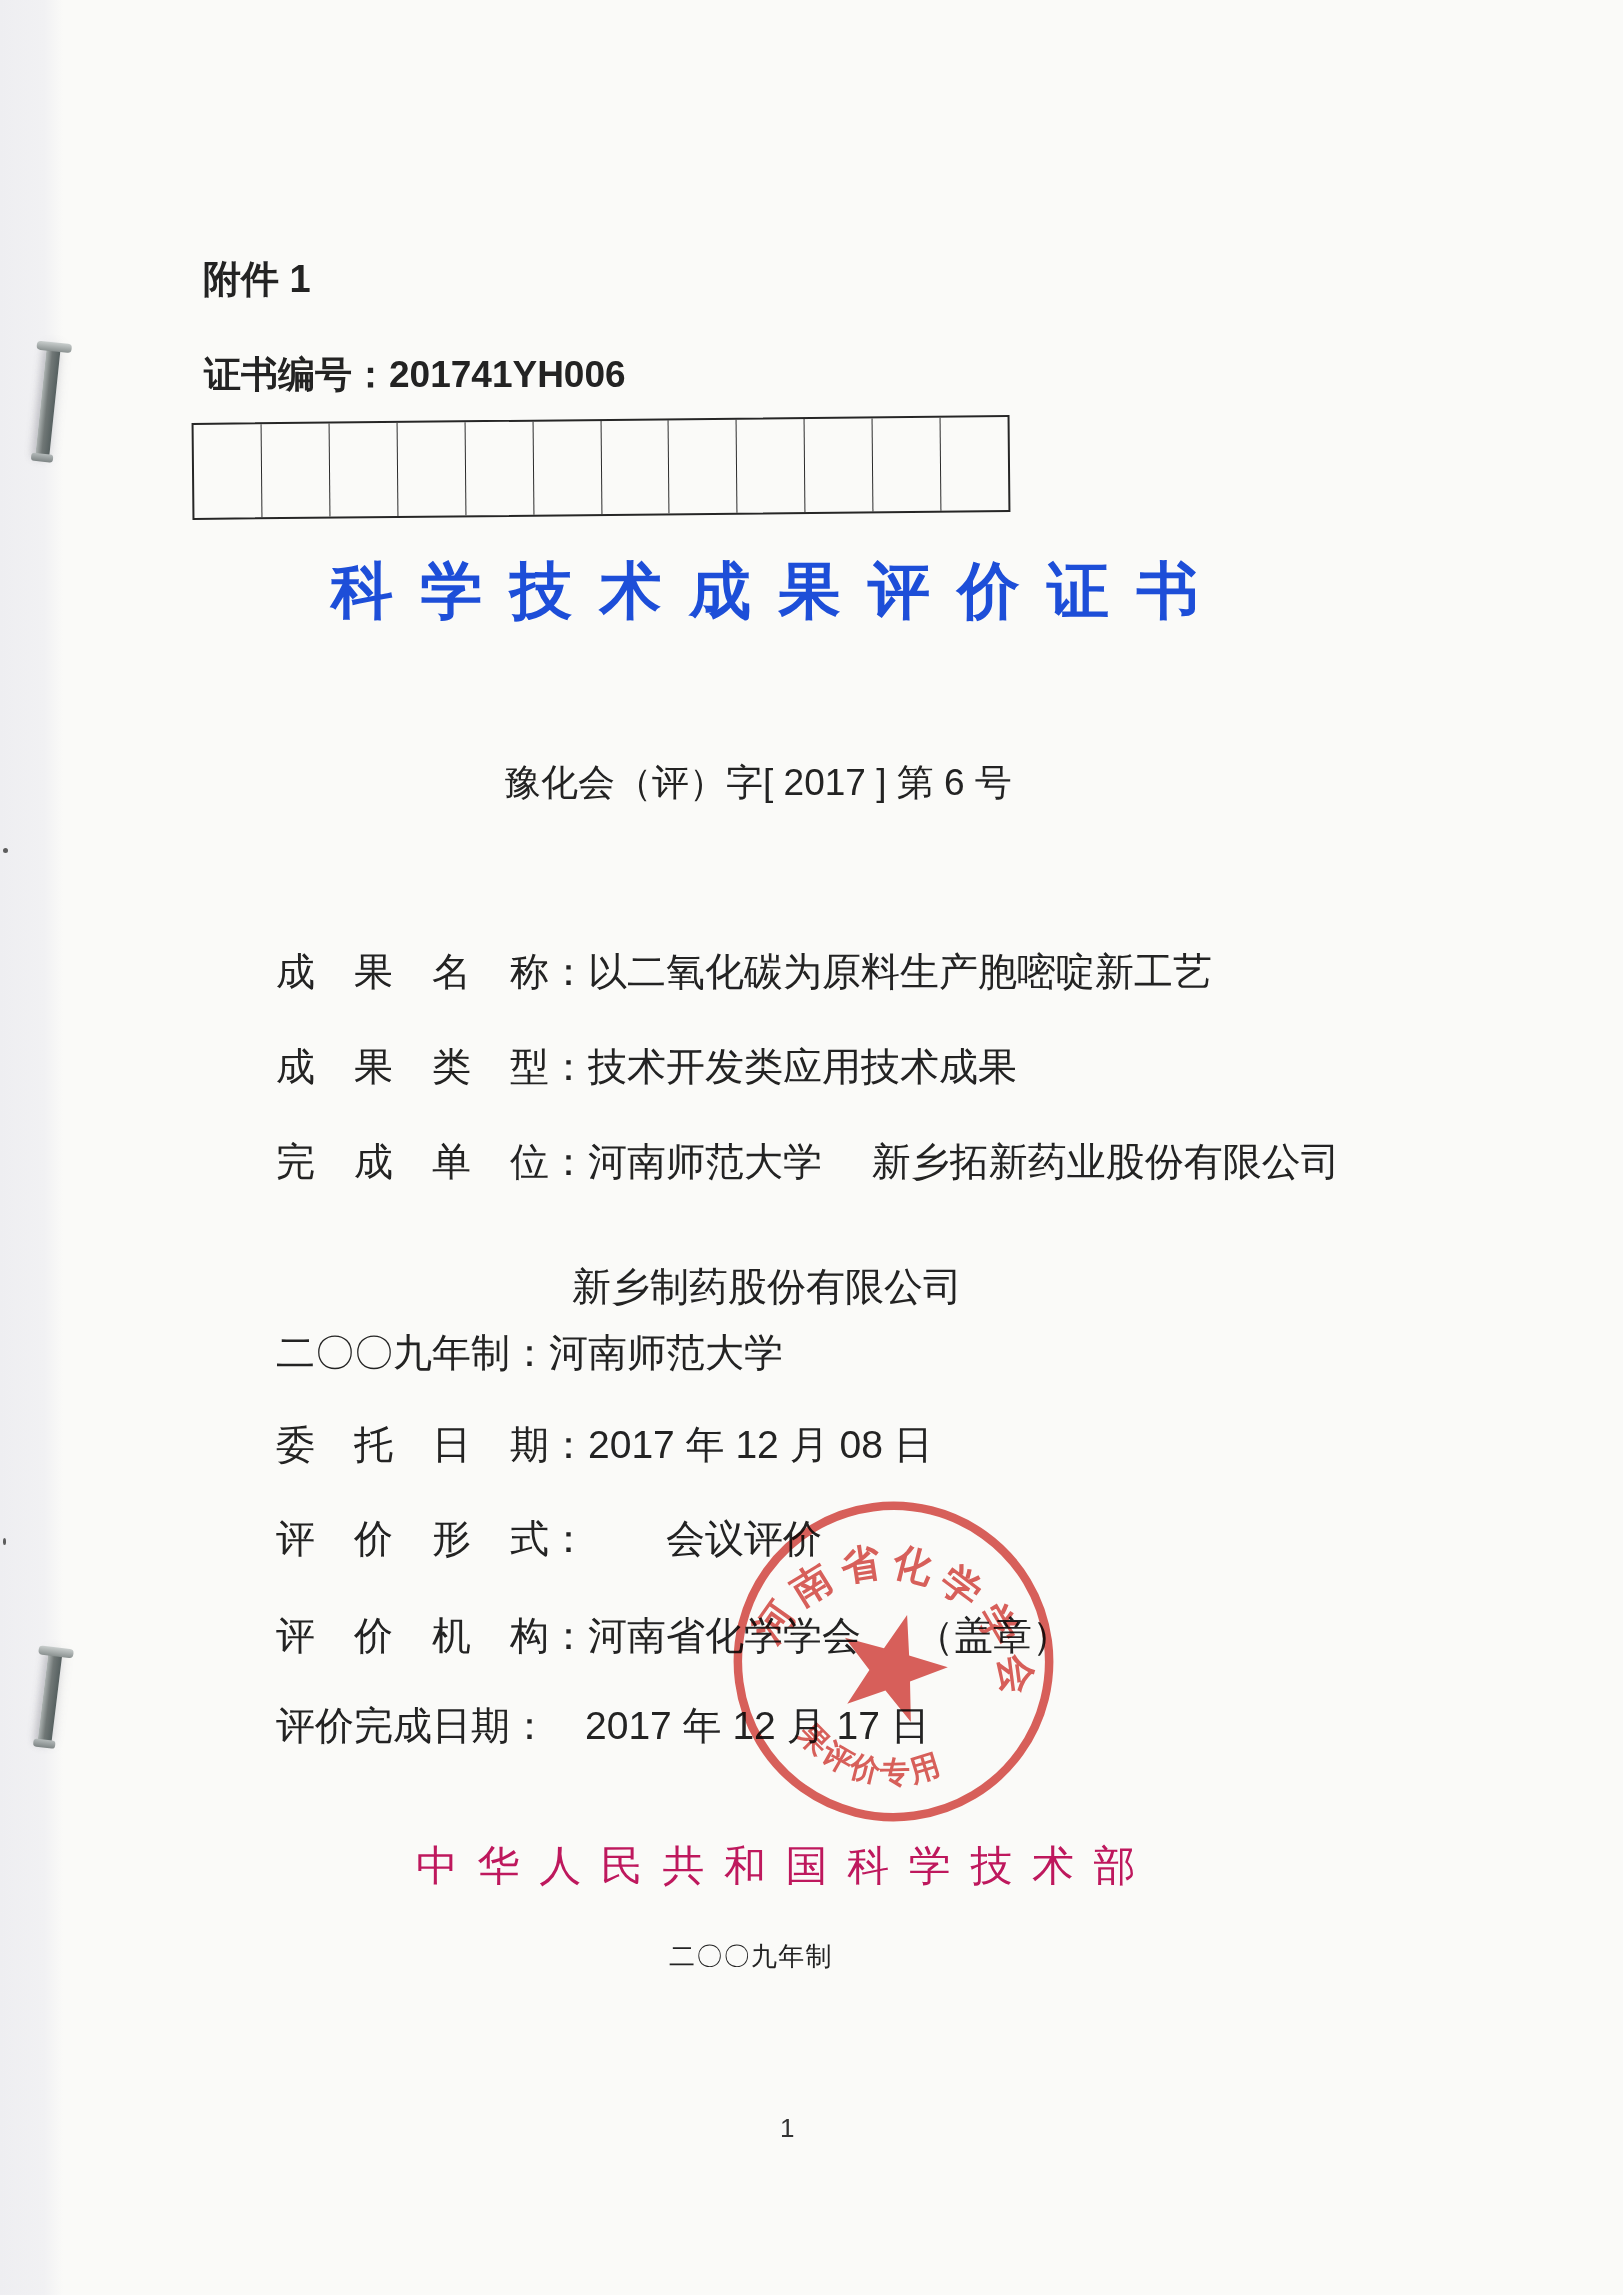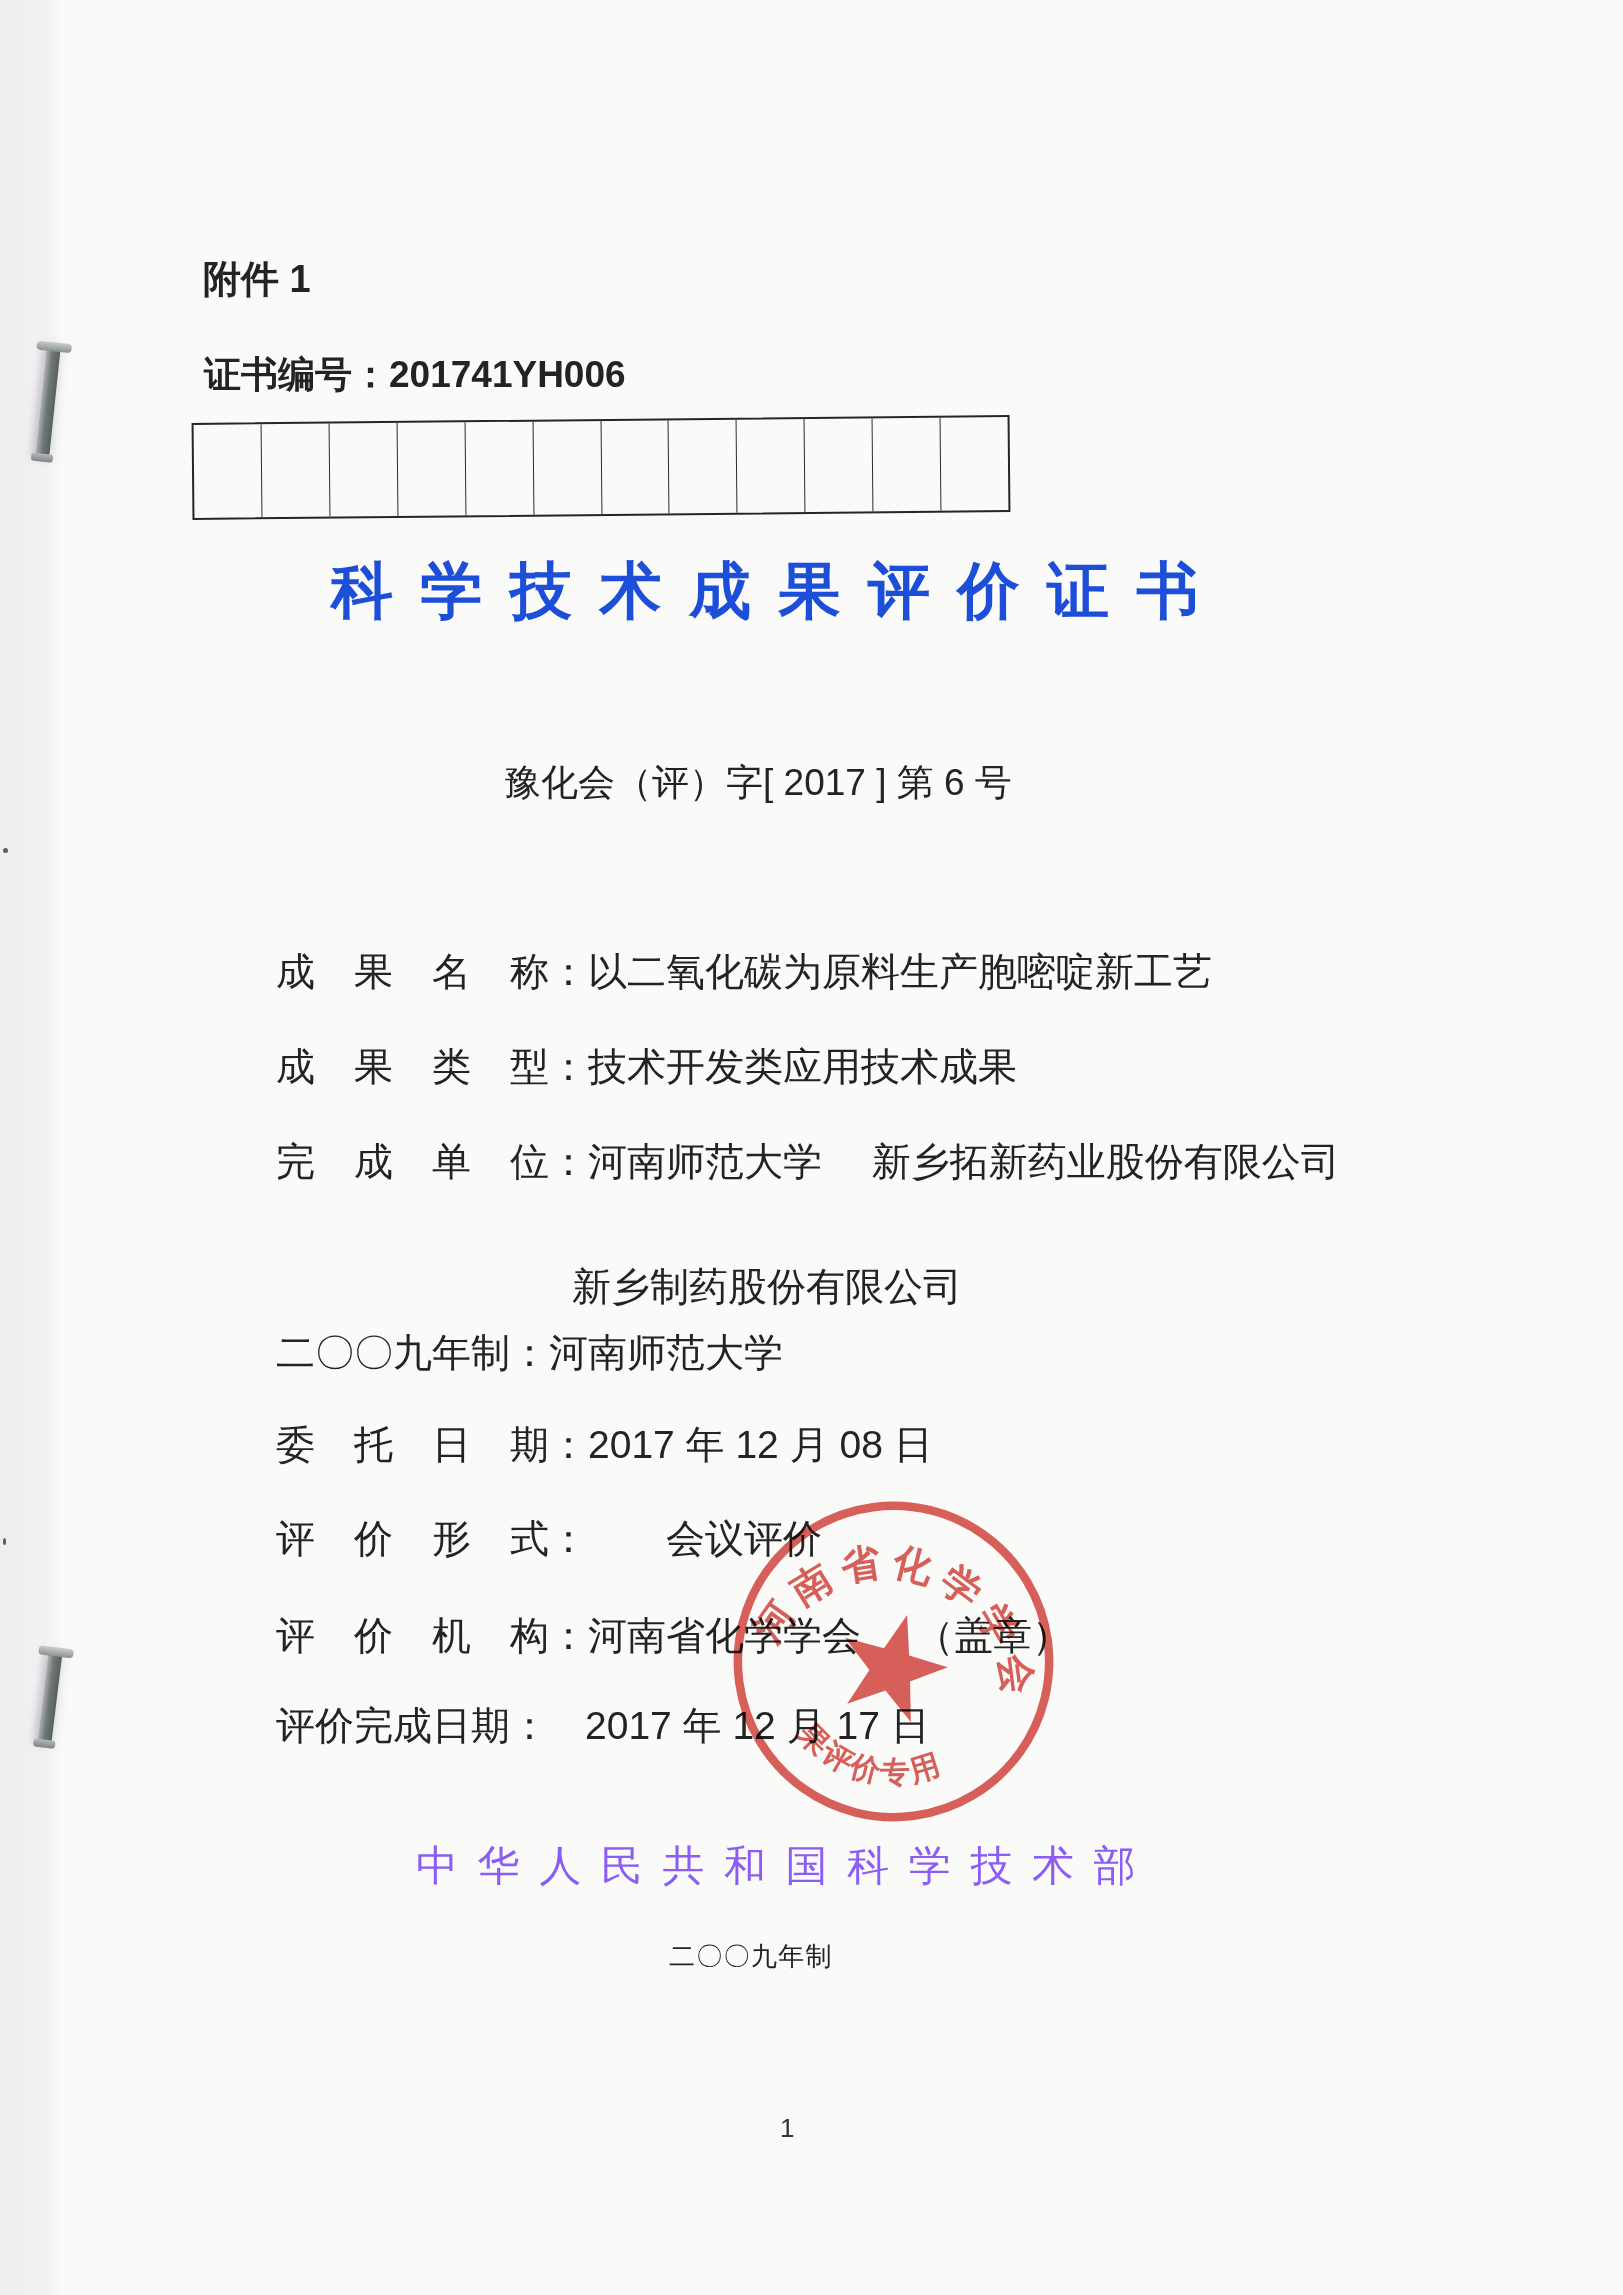--- a/index.html
+++ b/index.html
@@ -51,21 +51,21 @@
   .f4{left:572px;top:1231px;margin-top:29px;}
   .f5{left:276px;top:1326px;}
   .f6{left:276px;top:1418px;}
   .f7{left:276px;top:1512px;}
   .f7 .val{margin-left:78px;}
   .f8{left:276px;top:1609px;text-align:right;}
   .f8 .suffix{margin-left:54px;}
   .f9{left:276px;top:1699px;}
   .f9 .val{margin-left:36px;}
   .ministry{
-    left:416px;top:1838px;font-size:42px;font-weight:500;letter-spacing:19.6px;color:#8b5cf6;
+    left:416px;top:1838px;font-size:42px;font-weight:500;letter-spacing:19.6px;color:#be185d;
   }
   .edition{
     left:669px;top:1939px;font-size:26px;letter-spacing:1.3px;
     font-family:"Liberation Serif", serif;font-weight:400;
   }
   .pagenum{left:780px;top:2113px;font-size:26px;color:#333;}
   .stamp{
     position:absolute;left:696px;top:1464px;width:395px;height:395px;
     mix-blend-mode:multiply;opacity:0.9;
   }

